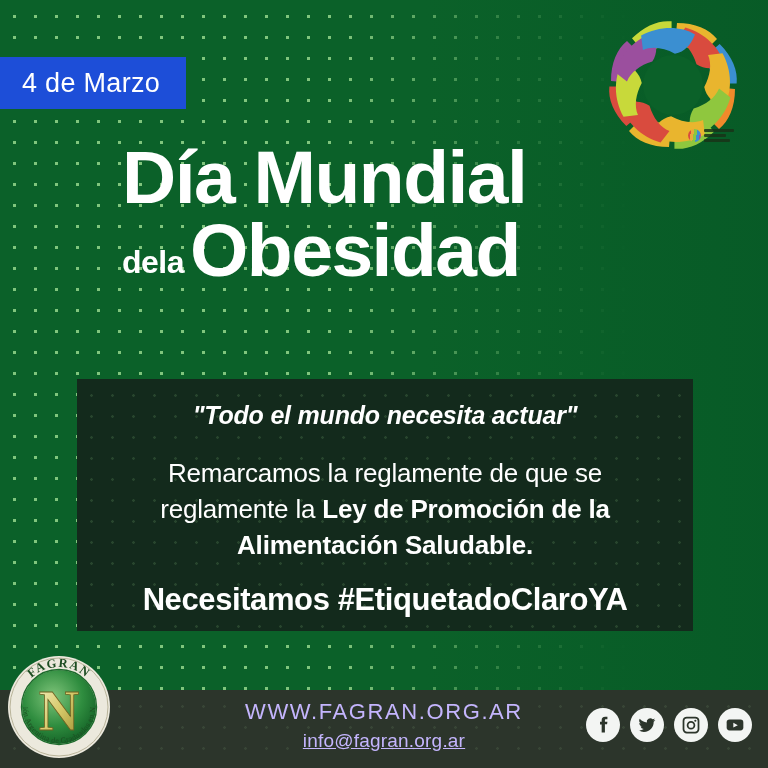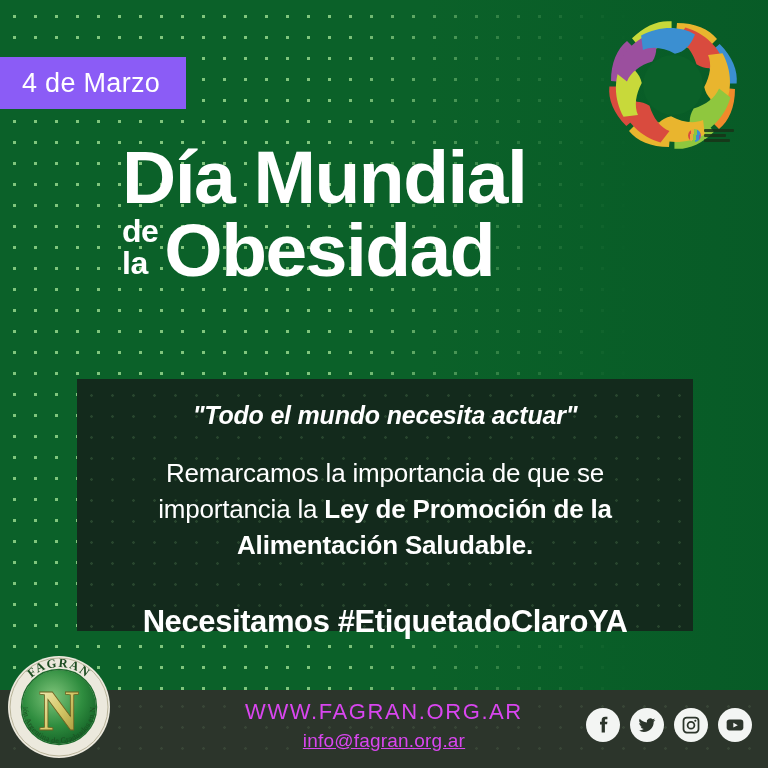--- a/index.html
+++ b/index.html
@@ -39,21 +39,21 @@
 
   
   .date-banner {
     position: absolute;
     left: 0;
     top: 57px;
     height: 52px;
     padding: 0 26px 0 22px;
     display: flex;
     align-items: center;
-    background: #8b5cf6;
+    background: #1d4ed8;
     color: #ffffff;
     font-size: 27px;
     letter-spacing: 0.3px;
     z-index: 5;
   }
 
   
   .wod-logo {
     position: absolute;
     right: 18px;
@@ -112,21 +112,21 @@
     letter-spacing: -1.5px;
     white-space: nowrap;
   }
   .headline-line2 {
     display: flex;
     align-items: flex-end;
     margin-top: 2px;
   }
   .headline-stack {
     display: flex;
-    flex-direction: column;
+    flex-direction: row;
     font-size: 32px;
     font-weight: 700;
     line-height: 1.02;
     letter-spacing: -0.5px;
     padding-bottom: 6px;
     margin-right: 6px;
   }
   .headline-big {
     font-size: 75px;
     font-weight: 700;
@@ -175,21 +175,21 @@
     letter-spacing: -0.2px;
     padding: 0 12px;
   }
   .message-body b { font-weight: 700; }
   .message-cta {
     position: relative;
     z-index: 2;
     font-size: 31px;
     font-weight: 700;
     letter-spacing: -0.4px;
-    margin-top: 40px;
+    margin-top: 18px;
   }
 
   
   .footer {
     position: absolute;
     left: 0;
     right: 0;
     bottom: 0;
     height: 78px;
     background: #2c352b;
@@ -203,21 +203,21 @@
     background-size: 21px 21px;
     background-position: 4px 6px;
     pointer-events: none;
   }
   .footer-contact {
     position: absolute;
     left: 0;
     right: 0;
     top: 8px;
     text-align: center;
-    color: #d946ef;
+    color: #c4b5fd;
     z-index: 2;
   }
   .footer-url {
     font-size: 22px;
     letter-spacing: 1.6px;
     line-height: 1.25;
   }
   .footer-mail {
     font-size: 19px;
     letter-spacing: 0.2px;
@@ -341,21 +341,21 @@
         <span>de</span>
         <span>la</span>
       </span>
       <span class="headline-big">Obesidad</span>
     </div>
   </div>
 
   <div class="message-panel">
     <div class="message-quote">"Todo el mundo necesita actuar"</div>
     <div class="message-body">
-      <span>Remarcamos la importancia de que se importancia la </span><b>Ley de Promoción de la Alimentación Saludable.</b>
+      <span>Remarcamos la reglamente de que se reglamente la </span><b>Ley de Promoción de la Alimentación Saludable.</b>
     </div>
     <div class="message-cta">Necesitamos #EtiquetadoClaroYA</div>
   </div>
 
   <div class="footer">
     <div class="footer-contact">
       <div class="footer-url">WWW.FAGRAN.ORG.AR</div>
       <div class="footer-mail">info@fagran.org.ar</div>
     </div>
 

